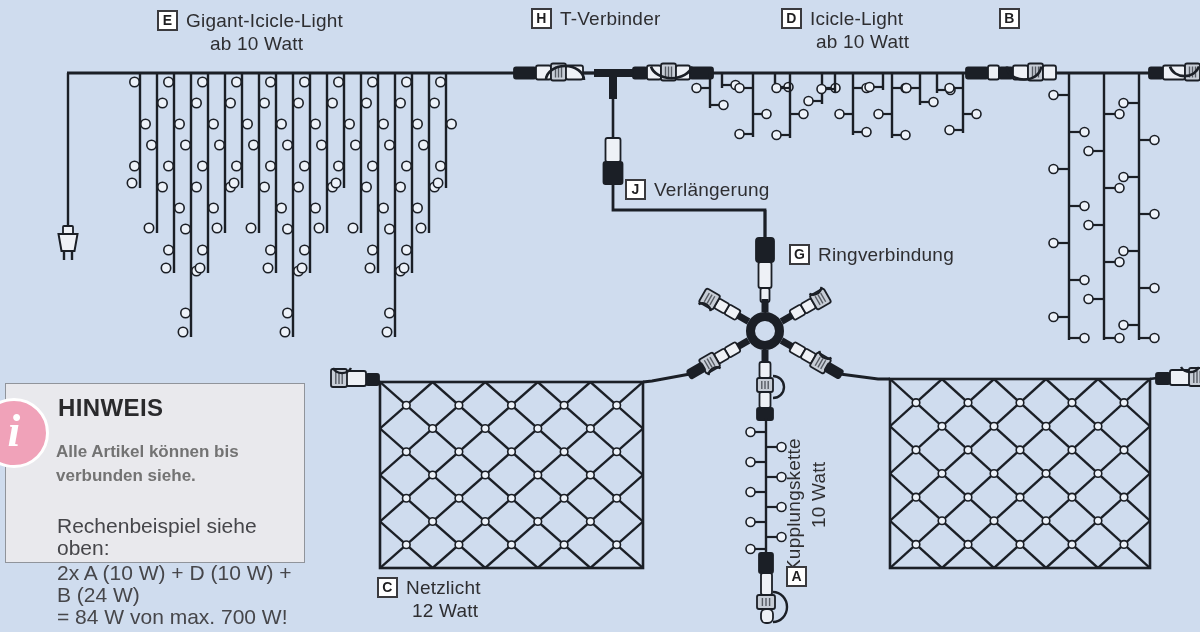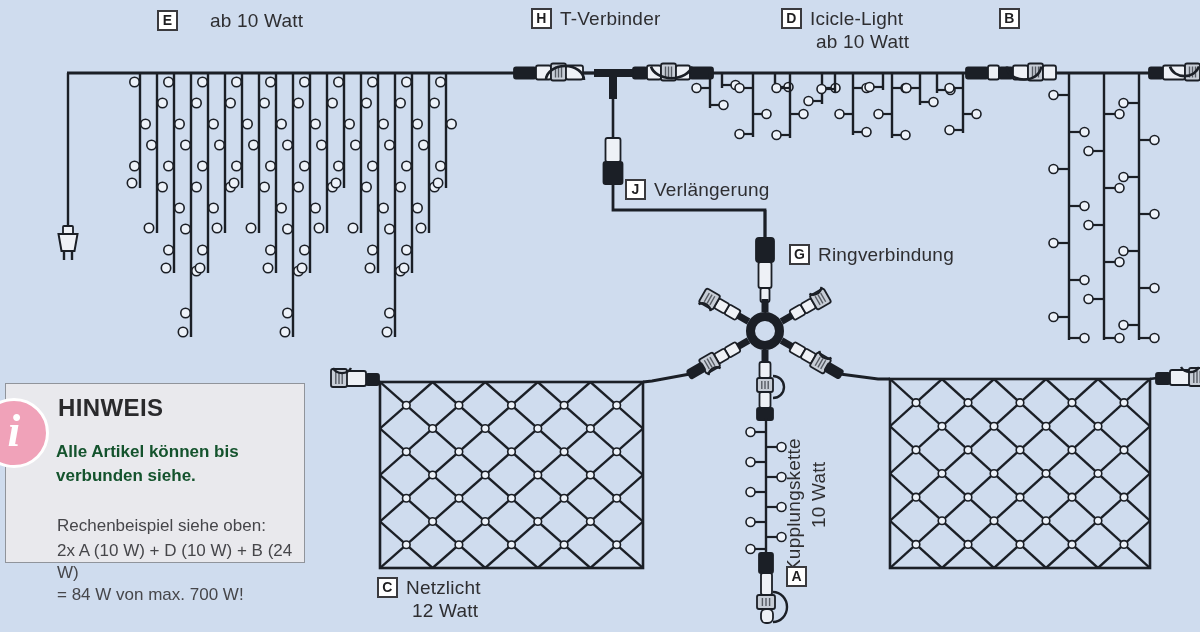--- a/index.html
+++ b/index.html
@@ -24,22 +24,22 @@
   .rotlabel .cen { display:block; padding-left:44px; }
   .abox { position:absolute; left:786px; top:566px; width:17px; height:17px;
           border:2px solid #3a3a3e; background:#fff; font-weight:bold; font-size:14px;
           line-height:17px; text-align:center; color:#1e1e20; }
 
   .panel { position:absolute; left:5px; top:383px; width:300px; height:180px;
            background:#e9e9ed; border:1px solid #90949b; box-sizing:border-box; }
   .panel-title { position:absolute; left:52px; top:10px; font-size:24px; font-weight:bold;
                  color:#2a2a2c; letter-spacing:.4px; }
   .panel-bold { position:absolute; left:50px; top:56px; font-size:17px; font-weight:bold;
-                line-height:23.5px; color:#14532d; }
-  .panel-reg { position:absolute; left:51px; top:131px; font-size:17px;
+                line-height:23.5px; color:#737373; }
+  .panel-reg { position:absolute; left:51px; top:131px; font-size:21px;
                line-height:22px; color:#46464a; }
   .panel-reg .gap { margin-bottom:3px; }
   .info-i { position:absolute; left:-21px; top:398px; width:64px; height:64px;
             border-radius:50%; background:#f0a2b9; border:3px solid #ffffff;
             color:#fff; text-align:center;
             font:bold italic 46px/60px "Liberation Serif", serif; z-index:5; }
 </style>
 </head>
 <body>
 
@@ -567,20 +567,21 @@
           <line x1="769.6" y1="598" x2="769.6" y2="606" stroke-width="1.4" stroke="#565b63"></line>
           <rect x="761" y="609" width="12" height="14" fill="#eef1f6" rx="5" stroke-width="1.8"></rect>
           <path d="M773,592 A14,15 0 0 1 773,622" stroke-width="2.4"></path>
         </g>
       </g>
     </svg>
 
   <div class="cap" style="left:157px;top:9px">
     <span class="box">E</span>
     <span class="lines">
+      <span>Gigant-Icicle-Light</span>
       <span class="ind24">ab 10 Watt</span>
     </span>
   </div>
 
   <div class="cap" style="left:531px;top:7px">
     <span class="box">H</span>
     <span class="lines">
       <span>T-Verbinder</span>
     </span>
   </div>

